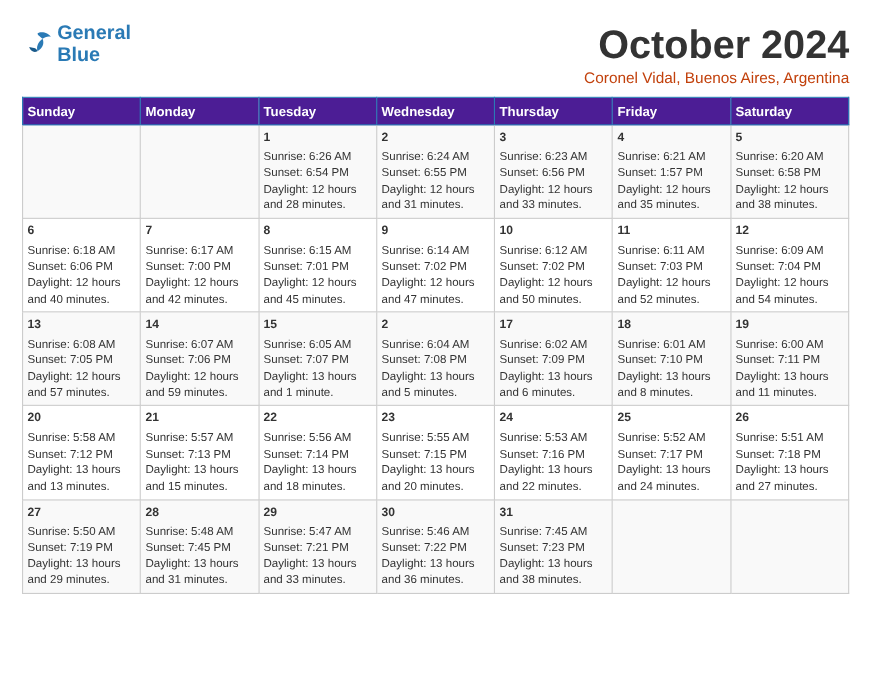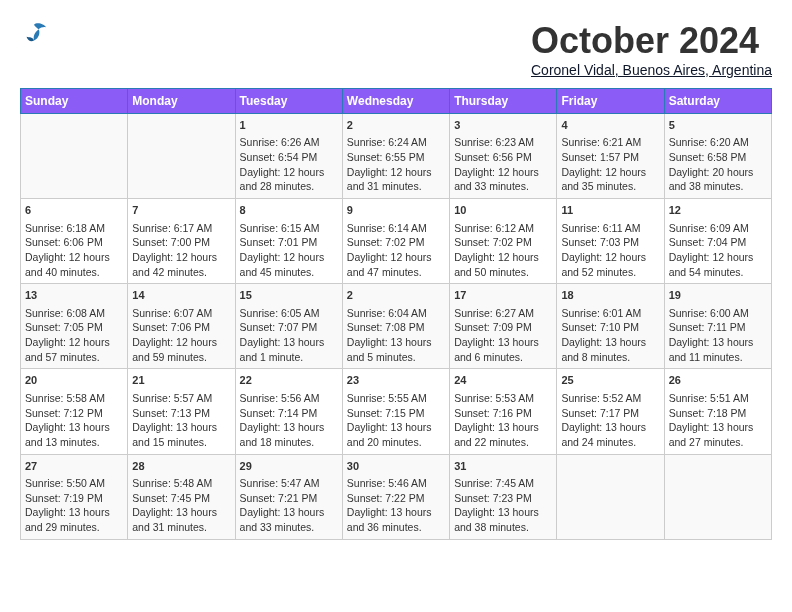--- a/index.html
+++ b/index.html
@@ -28,38 +28,38 @@
       line-height: 1.1;
     }
     .logo-text span {
       color: #2a7ab5;
     }
     .logo-bird {
       width: 28px;
       height: 28px;
     }
     .title-block {
+      text-align: right;
     }
     .month-title {
       font-size: 36px;
       font-weight: bold;
       color: #333;
     }
     .location {
       font-size: 14px;
-      color: #0f172a;
-      text-decoration: underline;
+      color: #c2410c;
     }
     table {
       width: 100%;
       border-collapse: collapse;
       font-size: 11px;
     }
     thead tr th {
-      background-color: #8b5cf6;
+      background-color: #4c1d95;
       color: #fff;
       padding: 5px 4px;
       text-align: left;
       font-size: 12px;
       border: 1px solid #2a7ab5;
     }
     tbody tr td {
       vertical-align: top;
       padding: 4px 4px;
       border: 1px solid #ccc;
@@ -88,20 +88,24 @@
 </head>
 <body>
 
 <div class="header">
   <div class="logo">
     <svg class="logo-bird" viewBox="0 0 30 30" xmlns="http://www.w3.org/2000/svg">
       <path d="M15 5 C18 2, 26 4, 28 8 C26 7, 22 8, 20 10 C18 8, 16 7, 15 5Z" fill="#2a7ab5"></path>
       <path d="M20 10 C22 14, 20 20, 15 22 C14 18, 15 14, 20 10Z" fill="#2a7ab5"></path>
       <path d="M15 22 C12 24, 8 22, 7 18 C10 19, 14 18, 15 22Z" fill="#1a5a8a"></path>
     </svg>
+    <div>
+      <div class="logo-text"><span>General</span></div>
+      <div class="logo-text"><span style="color:#2a7ab5">Blue</span></div>
+    </div>
   </div>
   <div class="title-block">
     <div class="month-title">October 2024</div>
     <div class="location">Coronel Vidal, Buenos Aires, Argentina</div>
   </div>
 </div>
 
 <table>
   <thead>
     <tr>
@@ -139,21 +143,21 @@
         <td>
           <span class="day-num">4</span>
           <div>Sunrise: 6:21 AM</div>
           <div>Sunset: 1:57 PM</div>
           <div>Daylight: 12 hours and 35 minutes.</div>
         </td>
         <td>
           <span class="day-num">5</span>
           <div>Sunrise: 6:20 AM</div>
           <div>Sunset: 6:58 PM</div>
-          <div>Daylight: 20 hours and 38 minutes.</div>
+          <div>Daylight: 12 hours and 38 minutes.</div>
         </td>
       </tr>
       <tr>
         <td>
           <span class="day-num">6</span>
           <div>Sunrise: 6:18 AM</div>
           <div>Sunset: 6:06 PM</div>
           <div>Daylight: 12 hours and 40 minutes.</div>
         </td>
         <td>
@@ -213,21 +217,21 @@
           <div>Daylight: 13 hours and 1 minute.</div>
         </td>
         <td>
           <span class="day-num">2</span>
           <div>Sunrise: 6:04 AM</div>
           <div>Sunset: 7:08 PM</div>
           <div>Daylight: 13 hours and 5 minutes.</div>
         </td>
         <td>
           <span class="day-num">17</span>
-          <div>Sunrise: 6:27 AM</div>
+          <div>Sunrise: 6:02 AM</div>
           <div>Sunset: 7:09 PM</div>
           <div>Daylight: 13 hours and 6 minutes.</div>
         </td>
         <td>
           <span class="day-num">18</span>
           <div>Sunrise: 6:01 AM</div>
           <div>Sunset: 7:10 PM</div>
           <div>Daylight: 13 hours and 8 minutes.</div>
         </td>
         <td>

